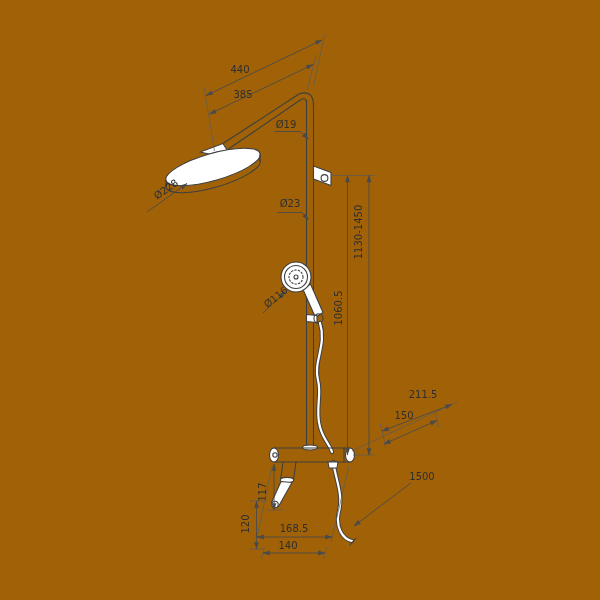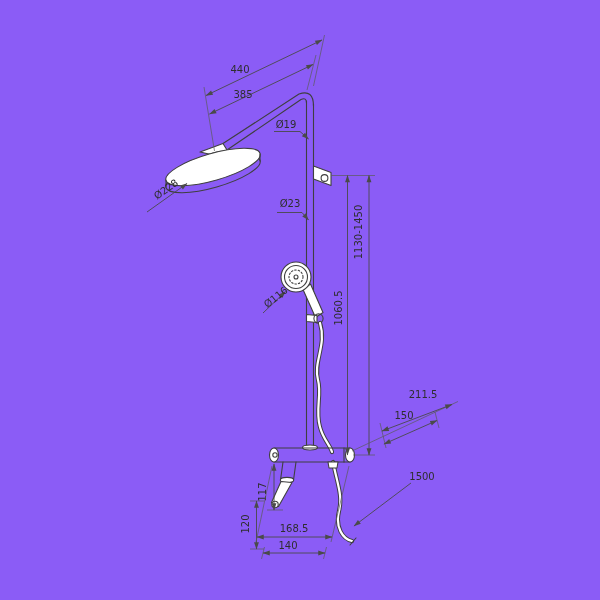--- a/index.html
+++ b/index.html
@@ -1,17 +1,17 @@
 <!DOCTYPE html>
 <html><head>
 <meta charset="utf-8">
 <style>
   html,body{margin:0;padding:0;background:#ffffff;}
   .canvas{
-    width:600px;height:600px;background:#8b5cf6;position:relative;overflow:hidden;
+    width:600px;height:600px;background:#a16207;position:relative;overflow:hidden;
     font-family:"DejaVu Sans", sans-serif;
   }
   svg{display:block;}
   svg text{
     font-family:"DejaVu Sans", sans-serif;
     font-size:10px;
     fill:#2e2e2e;
   }
   .obj{stroke:#3f3f3f;stroke-width:1.1;fill:none;stroke-linecap:round;stroke-linejoin:round;}
   .objf{stroke:#3f3f3f;stroke-width:1.1;fill:#ffffff;stroke-linejoin:round;}

